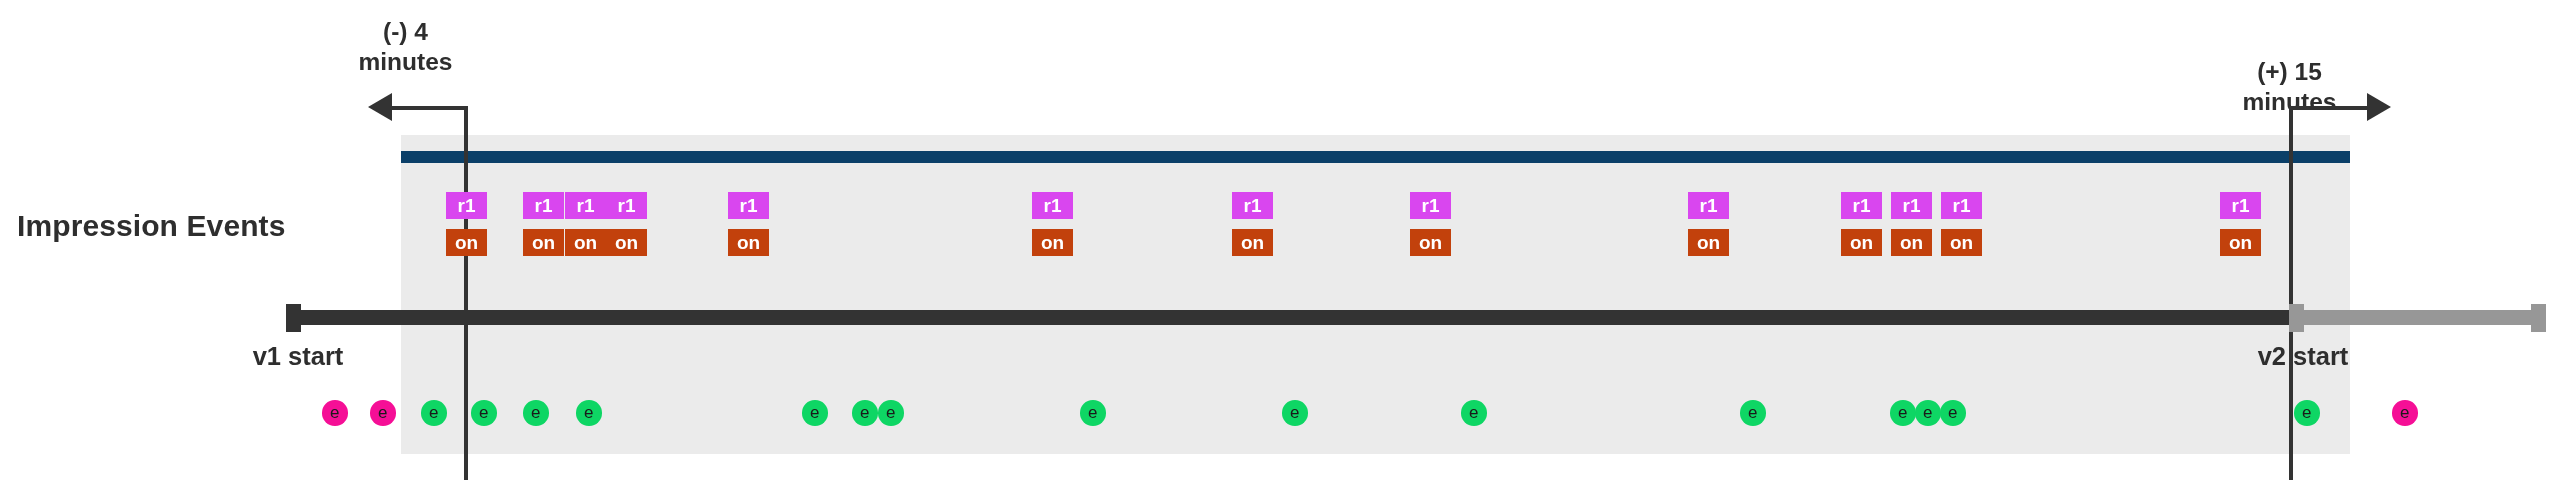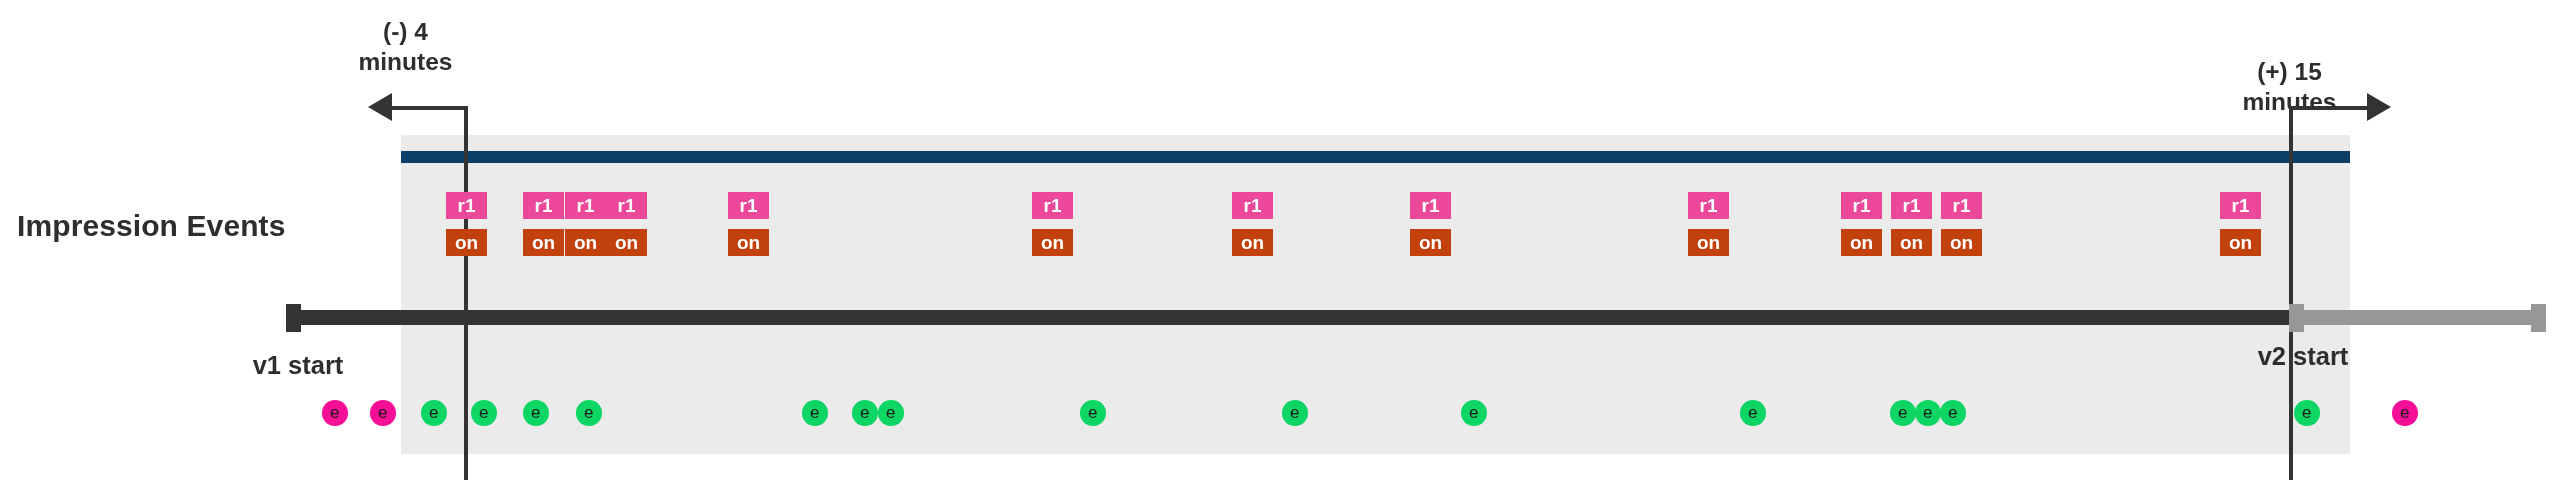--- a/index.html
+++ b/index.html
@@ -102,21 +102,21 @@
   .badge {
     width: 41px;
     height: 27px;
     line-height: 27px;
     text-align: center;
     font-size: 19px;
     font-weight: 700;
     color: #ffffff;
     box-sizing: border-box;
   }
-  .badge-r { background: #ec4899; }
+  .badge-r { background: #d946ef; }
   .badge-on {
     background: #c2410c;
     margin-top: 10.4px;
   }
 
   
   .timeline-bar {
     position: absolute;
     height: 15px;
     top: 310px;
@@ -135,21 +135,21 @@
   #cap-v2end { left: 2531px; background: #979797; }
 
   .start-label {
     position: absolute;
     font-size: 25.5px;
     font-weight: 700;
     color: #2e2e2e;
     white-space: nowrap;
     text-align: center;
   }
-  #label-v1-start { left: 232px;  top: 351px; width: 132px; }
+  #label-v1-start { left: 232px;  top: 342px; width: 132px; }
   #label-v2-start { left: 2237px; top: 342px; width: 132px; }
 
   
   .event-dot {
     position: absolute;
     top: 400px;
     width: 25.5px;
     height: 25.5px;
     border-radius: 50%;
     font-size: 17px;

